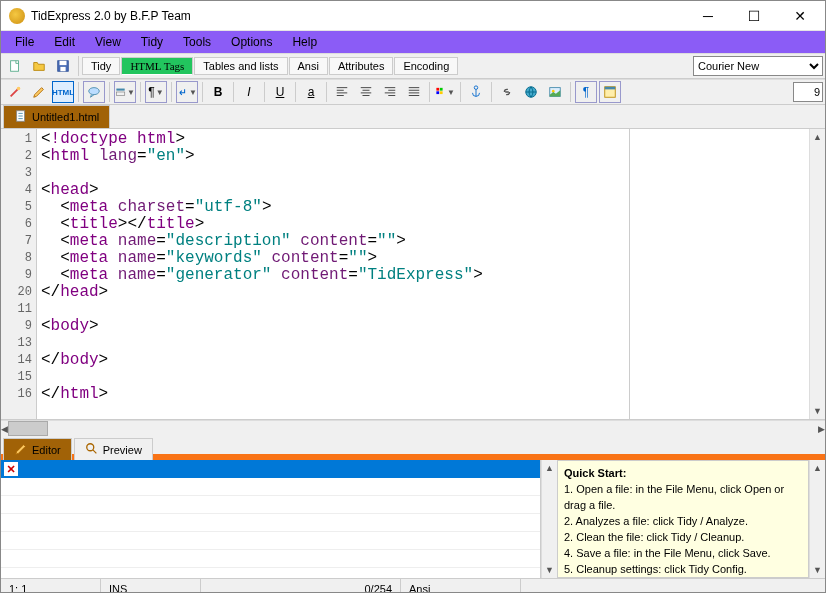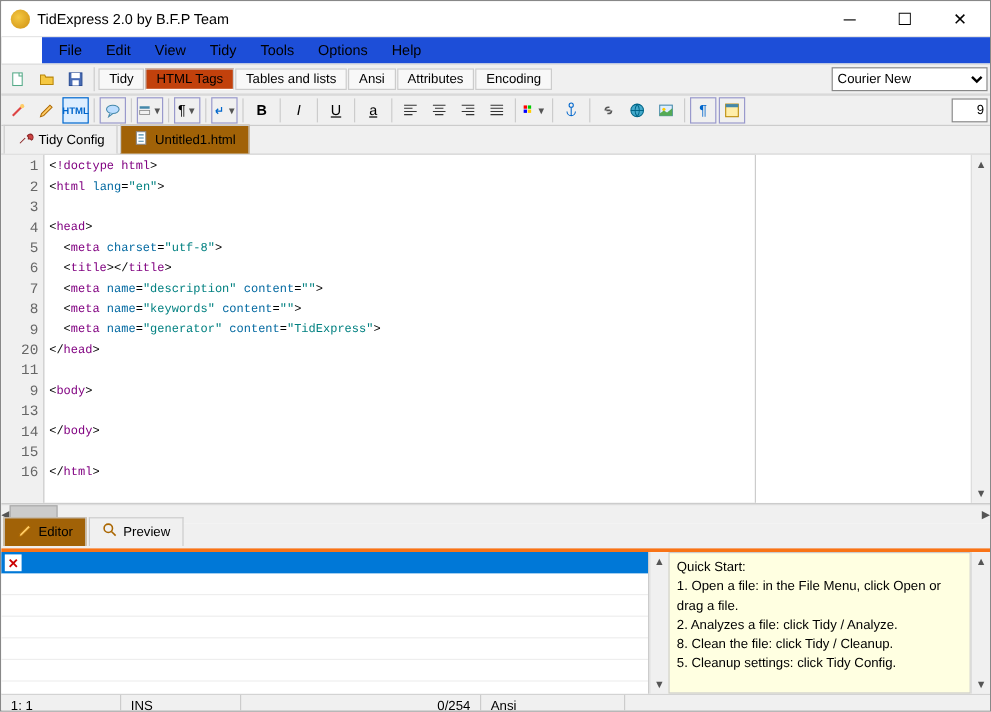--- a/index.html
+++ b/index.html
@@ -1,50 +1,50 @@
 <!DOCTYPE html>
 <html><head>
 <meta charset="utf-8">
 <style>
 * { box-sizing: border-box; margin: 0; padding: 0; }
 body { font-family: "Segoe UI", Tahoma, sans-serif; font-size: 12px; background: #fff; overflow: hidden; width: 826px; height: 593px; border: 1px solid #888; }
 .titlebar { height: 30px; display: flex; align-items: center; padding: 0 2px 0 8px; background: #fff; border-bottom: 1px solid #e5e5e5; }
 .titlebar-icon { width: 16px; height: 16px; margin-right: 6px; background: radial-gradient(circle at 40% 40%, #f5c842 0%, #d9a020 70%); border-radius: 50%; }
 .titlebar-title { flex: 1; }
 .win-btn { width: 46px; height: 28px; display: flex; align-items: center; justify-content: center; font-size: 14px; cursor: pointer; }
-.menubar { height: 22px; display: flex; align-items: center; padding: 0 4px; background: #1d4ed8; margin-left: 34px; }
+.menubar { height: 22px; display: flex; align-items: center; padding: 0 4px; background: #8b5cf6; }
 .menu-item { padding: 2px 10px; cursor: pointer; }
 .toolbar-row { display: flex; align-items: center; background: #f0f0f0; border-top: 1px solid #ddd; border-bottom: 1px solid #ccc; padding: 1px 2px; height: 26px; }
 .tb-btn { width: 22px; height: 22px; margin: 0 1px; display: flex; align-items: center; justify-content: center; border: 1px solid transparent; cursor: pointer; font-size: 12px; }
 .tb-sep { width: 1px; height: 20px; background: #ccc; margin: 0 3px; }
 .tab-btn { padding: 2px 8px; border: 1px solid #ccc; background: #f8f8f8; margin-right: 1px; cursor: pointer; font-size: 11px; }
-.tab-btn.active { background: #c2410c; border-bottom-color: #fff; }
+.tab-btn.active { background: #22c55e; border-bottom-color: #fff; font-family: Liberation Serif, serif; }
 .font-select { height: 20px; width: 130px; font-size: 11px; border: 1px solid #888; background: #fff; margin-left: auto; }
 .size-input { width: 30px; height: 20px; margin-left: auto; font-size: 11px; text-align: right; border: 1px solid #888; padding-right: 2px; }
 .file-tabs { height: 24px; display: flex; align-items: flex-end; background: #f0f0f0; padding: 2px 2px 0 2px; border-bottom: 1px solid #ccc; }
 .file-tab { padding: 3px 10px; border: 1px solid #ccc; border-bottom: none; background: #f0f0f0; margin-right: 2px; cursor: pointer; display: flex; align-items: center; gap: 4px; font-size: 11px; }
 .file-tab.active { background: #a16207; }
 .editor-wrap { display: flex; height: 291px; background: #fff; border-bottom: 1px solid #ccc; }
 .gutter { width: 36px; background: #f0f0f0; border-right: 1px solid #ccc; text-align: right; font-family: "Courier New", monospace; font-size: 12px; color: #666; padding: 2px 4px 2px 2px; }
-.code { flex: 1; font-family: "Courier New", monospace; font-size: 10px; padding: 2px 4px; line-height: 17px; white-space: pre; position: relative; }
+.code { flex: 1; font-family: "Courier New", monospace; font-size: 16px; padding: 2px 4px; line-height: 17px; white-space: pre; position: relative; }
 .tag { color: #800080; }
-.attr { color: #0369a1; }
+.attr { color: #701a75; }
 .str { color: #008080; }
 .right-pane { width: 180px; border-left: 1px solid #ccc; background: #fff; }
 .hscroll { height: 16px; background: #f0f0f0; border-top: 1px solid #ddd; display: flex; }
 .hscroll-thumb { width: 40px; background: #ccc; border: 1px solid #aaa; }
-.view-tabs { height: 24px; display: flex; align-items: flex-end; background: #f0f0f0; padding: 2px; border-bottom: 3px solid #f97316; }
+.view-tabs { height: 24px; display: flex; align-items: flex-start; background: #f0f0f0; padding: 2px; border-bottom: 6px solid #f97316; }
 .bottom-panels { display: flex; height: 118px; }
 .left-panel { width: 540px; border-right: 1px solid #ccc; display: flex; flex-direction: column; }
 .left-panel-header { height: 18px; background: #0078d7; display: flex; align-items: center; padding: 0 3px; }
 .close-x { color: #c00; font-weight: bold; cursor: pointer; background: #fff; width: 14px; height: 14px; display: flex; align-items: center; justify-content: center; font-size: 11px; }
 .left-panel-body { flex: 1; background: #fff; }
 .left-panel-body .row { height: 18px; border-bottom: 1px solid #eee; }
 .right-panel { flex: 1; background: #ffffe1; border: 1px solid #ccc; padding: 4px 6px; font-size: 11px; overflow: auto; }
-.right-panel b { font-weight: normal; }
+.right-panel b { font-weight: bold; }
 .right-panel div { line-height: 16px; }
 .statusbar { height: 20px; display: flex; align-items: center; background: #f0f0f0; border-top: 1px solid #ccc; font-size: 11px; }
 .status-cell { padding: 0 8px; border-right: 1px solid #ccc; height: 100%; display: flex; align-items: center; }
 .vscroll { width: 16px; background: #f0f0f0; border-left: 1px solid #ddd; display: flex; flex-direction: column; }
 .vscroll-arrow { height: 16px; display: flex; align-items: center; justify-content: center; font-size: 9px; color: #555; }
 .dropdown-arrow { font-size: 8px; margin-left: 1px; color: #555; }
 svg { width: 14px; height: 14px; }
 </style>
 </head>
 <body>
@@ -207,26 +207,20 @@
   <div class="tb-btn" style="border:1px solid #99c">
       <svg viewBox="0 0 16 16">
         <rect x="2" y="2" width="12" height="12" fill="#fea" stroke="#b80"></rect>
         <rect x="2" y="2" width="12" height="3" fill="#48a"></rect>
       </svg>
     </div>
   <input class="size-input" value="9" style="">
 </div>
 
 <div class="file-tabs">
-  <div class="file-tab">
-    <span><svg width="12" height="12" viewBox="0 0 16 16">
-          <path d="M3 13l5-5m2-2a3 3 0 114 4l-1-1-2 0 0-2z" fill="#c44" stroke="#822"></path>
-        </svg></span>
-    <span>Tidy Config</span>
-  </div>
   <div class="file-tab active">
     <span><svg width="12" height="12" viewBox="0 0 16 16">
           <rect x="3" y="2" width="9" height="12" fill="#fff" stroke="#888"></rect>
           <path d="M5 5h5M5 8h5M5 11h5" stroke="#48a"></path>
         </svg></span>
     <span>Untitled1.html</span>
   </div>
 </div>
 
 <div class="editor-wrap">
@@ -295,21 +289,22 @@
   </div>
   <div class="vscroll">
     <div class="vscroll-arrow">▲</div>
       <div style="flex:1"></div>
       <div class="vscroll-arrow">▼</div>
   </div>
   <div class="right-panel">
     <div><b>Quick Start:</b></div>
     <div>1. Open a file: in the File Menu, click Open or drag a file.</div>
     <div>2. Analyzes a file: click Tidy / Analyze.</div>
-    <div>8. Clean the file: click Tidy / Cleanup.</div>
+    <div>2. Clean the file: click Tidy / Cleanup.</div>
+    <div>4. Save a file: in the File Menu, click Save.</div>
     <div>5. Cleanup settings: click Tidy Config.</div>
   </div>
   <div class="vscroll">
     <div class="vscroll-arrow">▲</div>
       <div style="flex:1"></div>
       <div class="vscroll-arrow">▼</div>
   </div>
 </div>
 
 <div class="statusbar">

